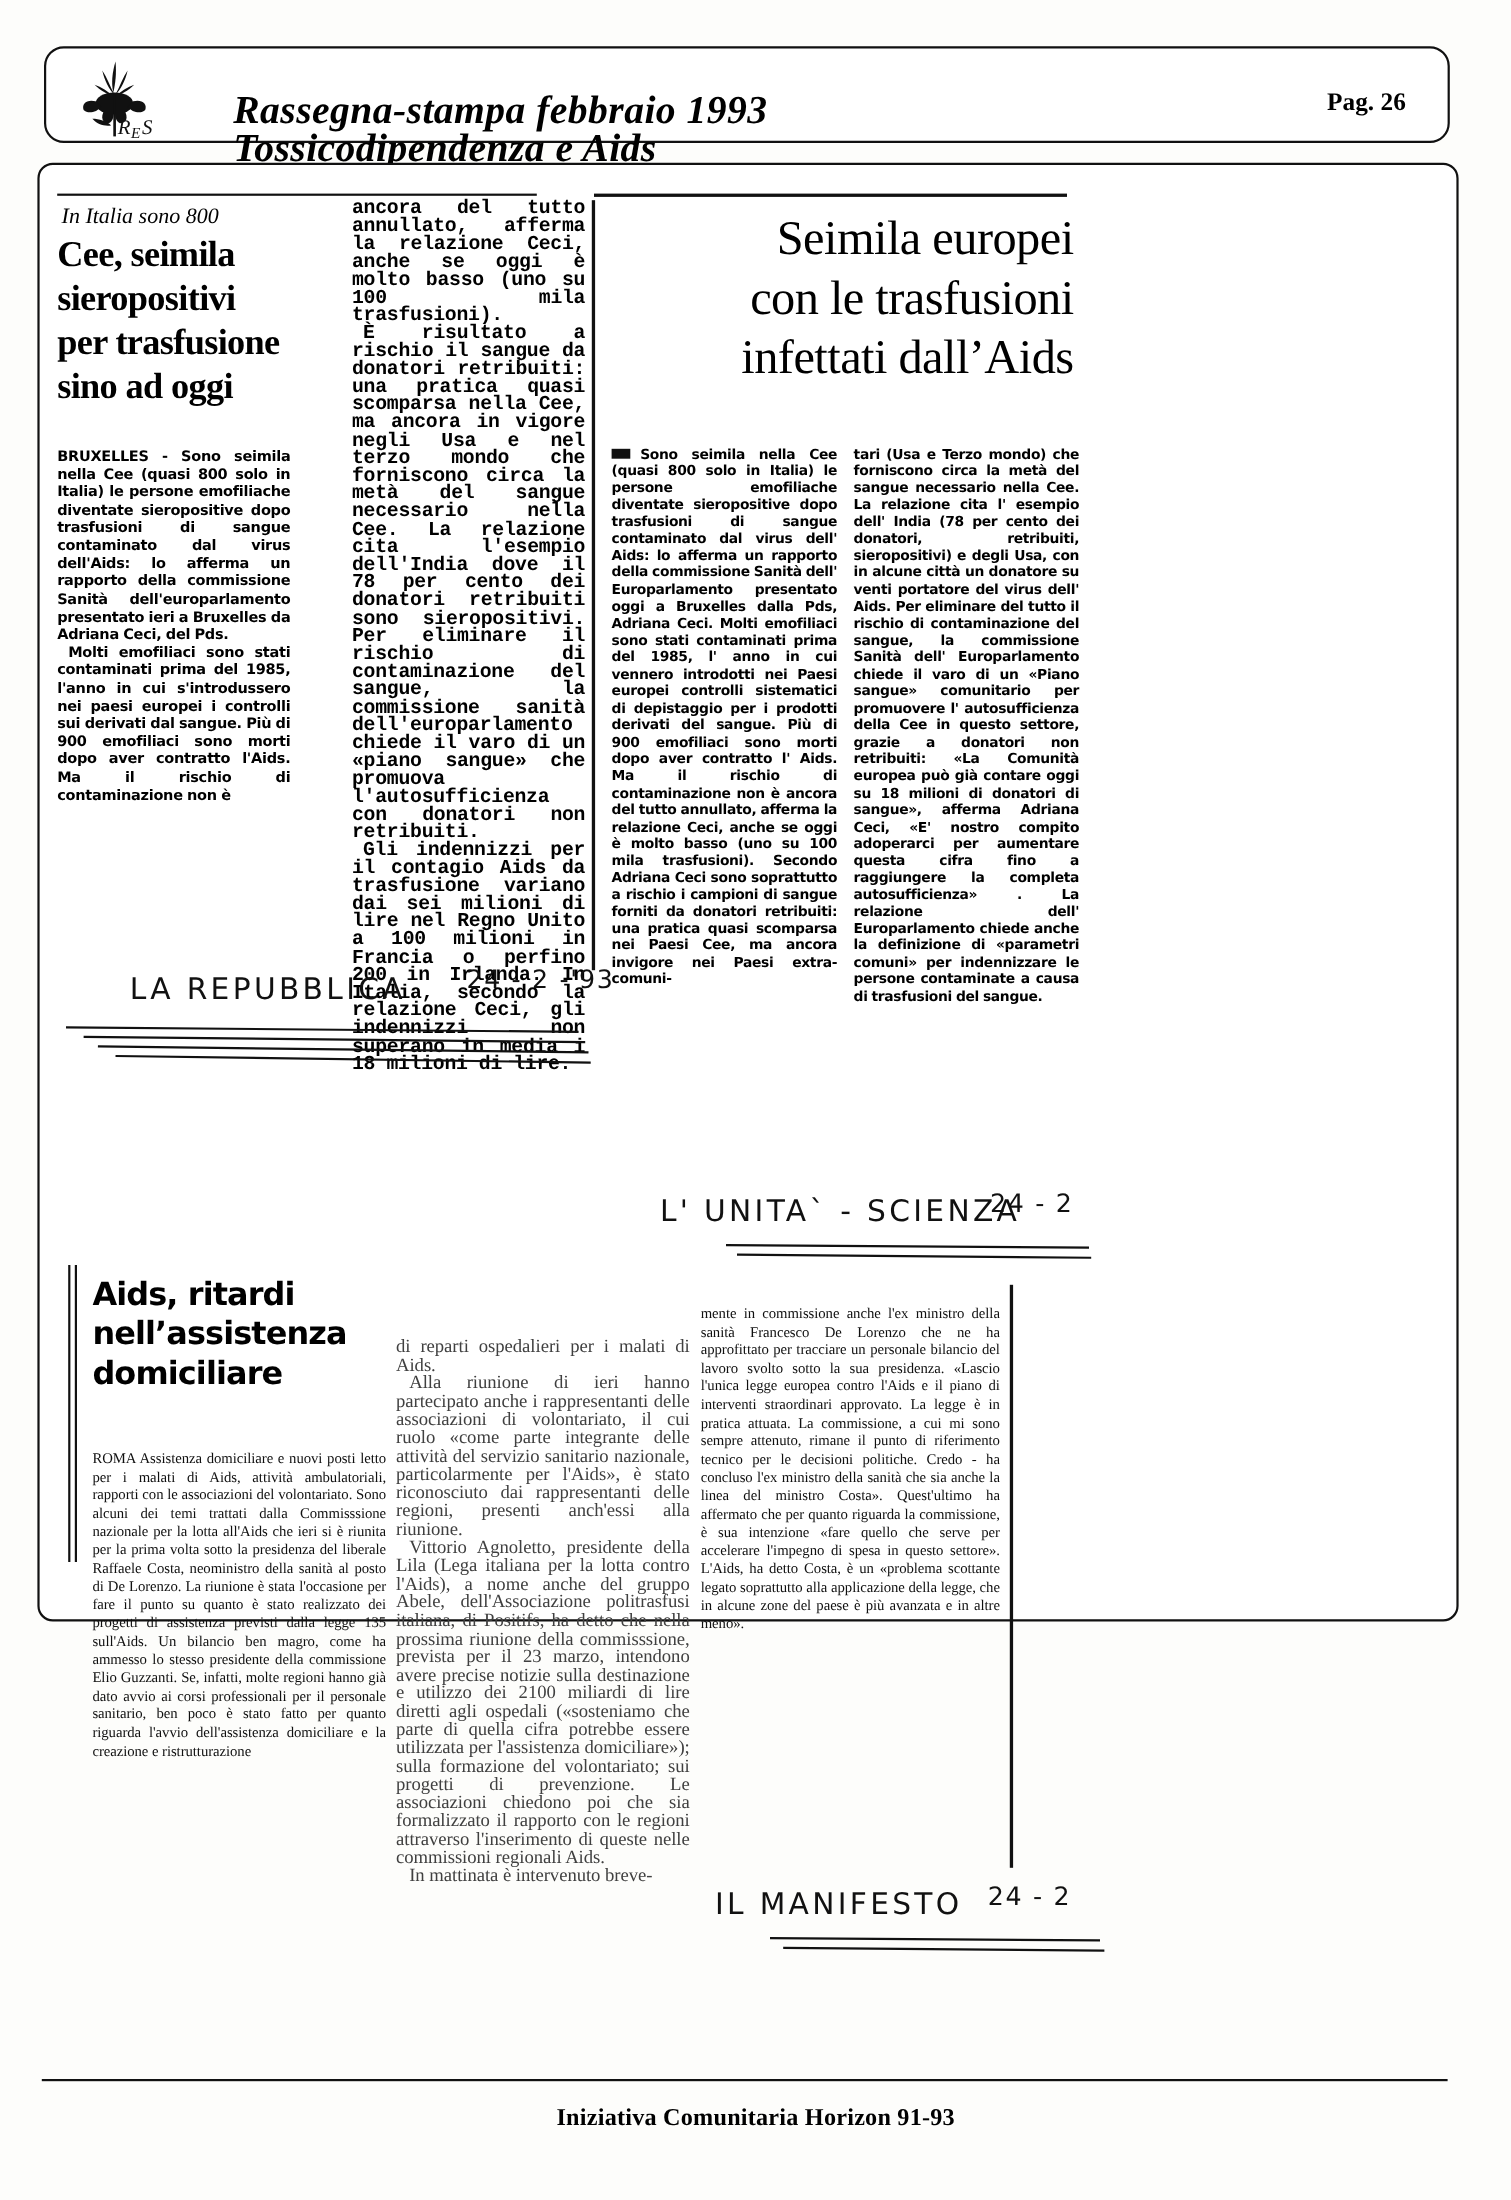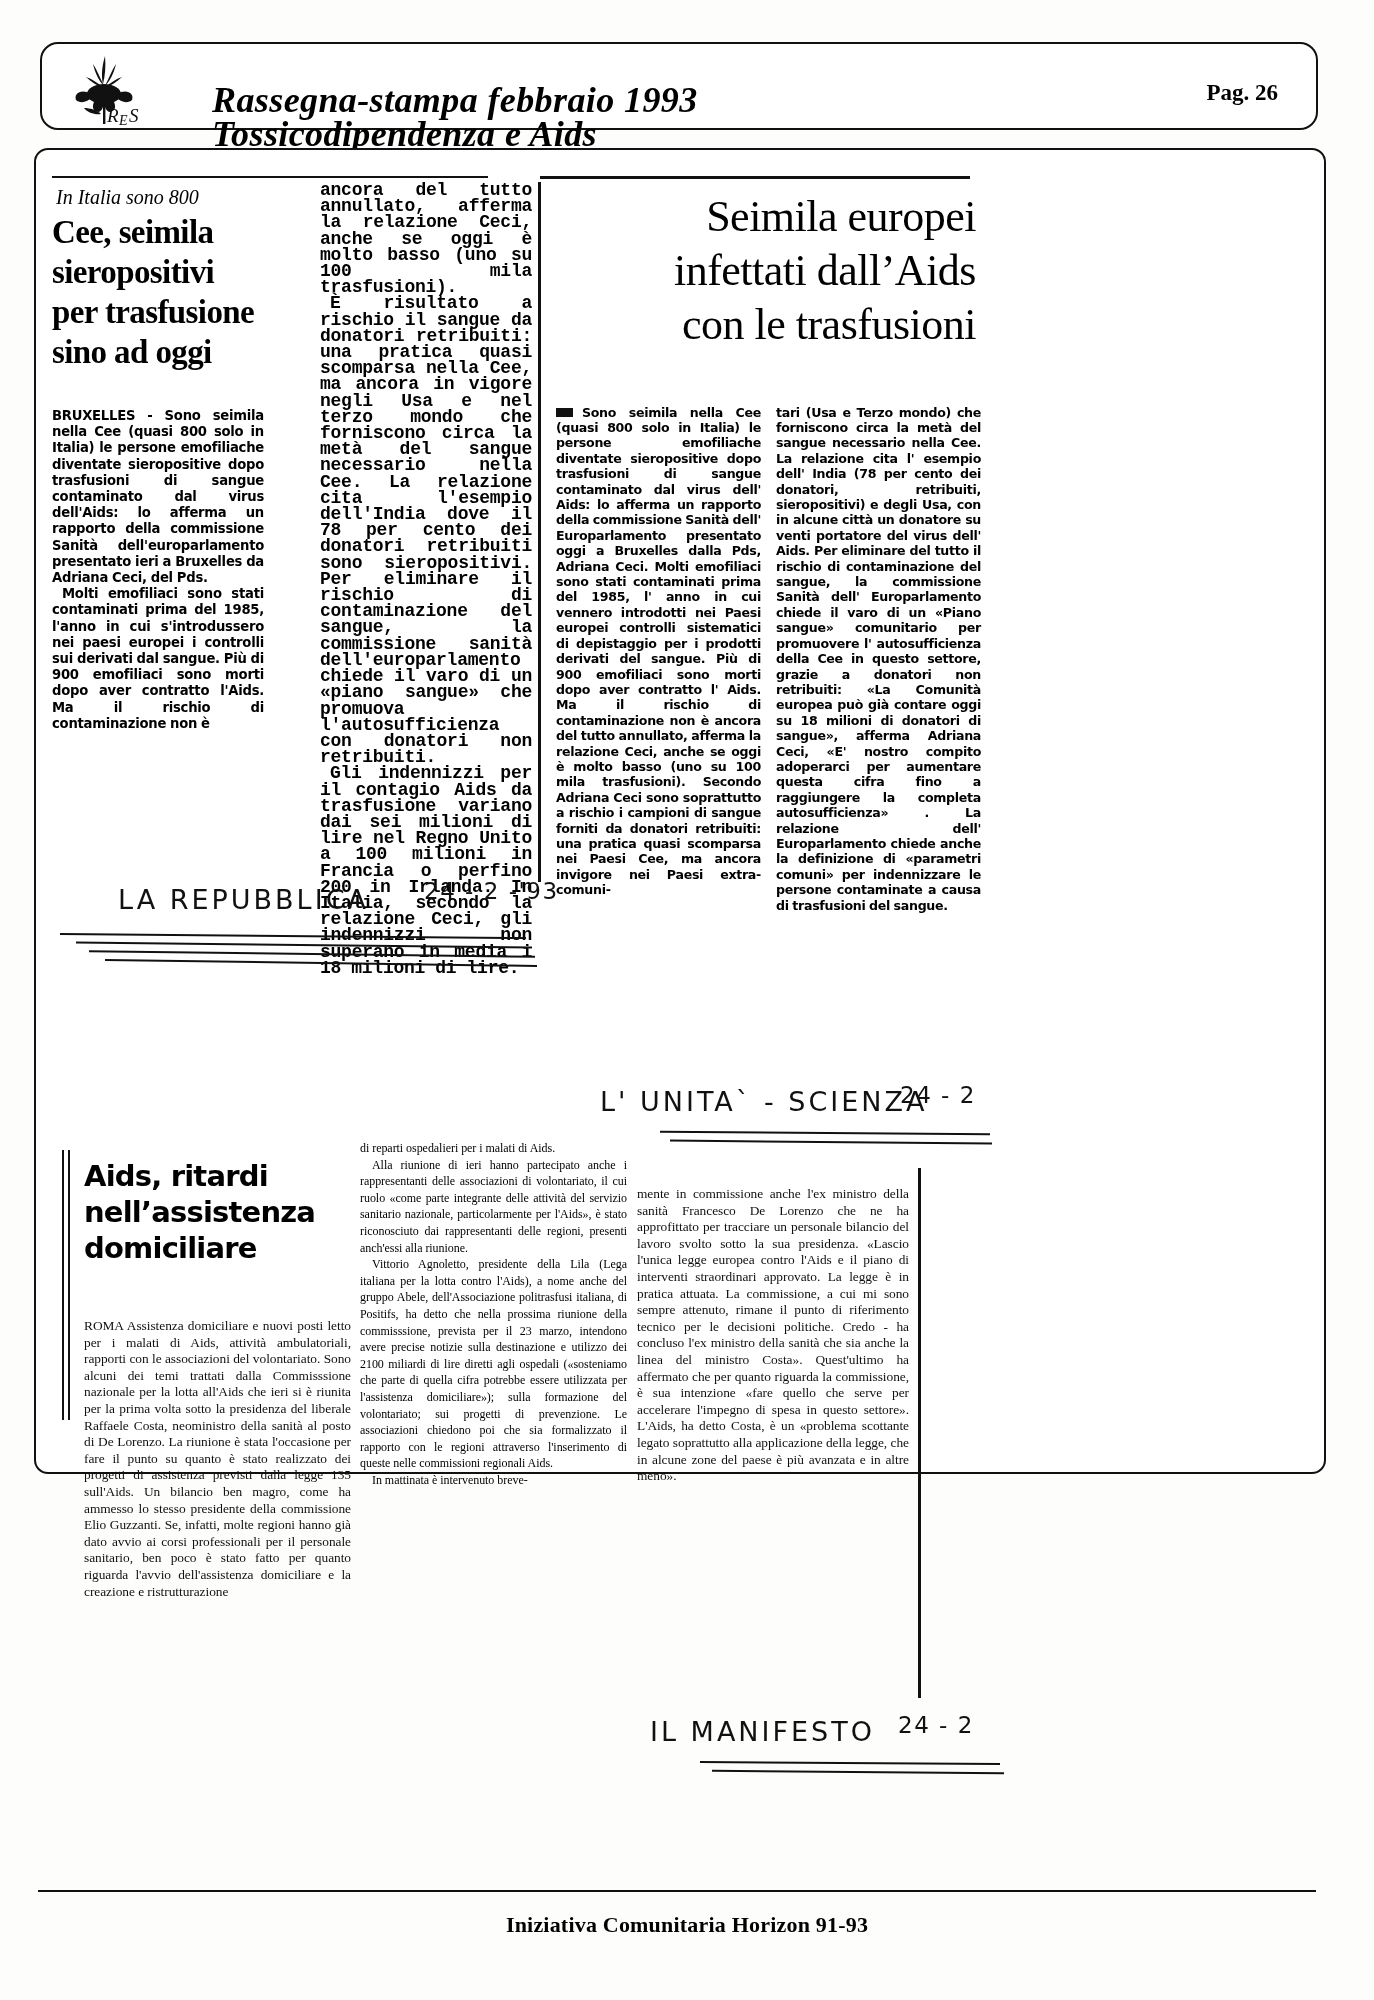--- a/index.html
+++ b/index.html
@@ -103,24 +103,24 @@
     font-size:29px;line-height:36px;letter-spacing:-.8px;
   }
   .a3-head span{display:block;}
   .a3-c1{
     left:84px;top:1318px;width:267px;
     font-family:"Liberation Serif",serif;
     font-size:13.4px;line-height:16.6px;letter-spacing:-.05px;
     color:#101010;
   }
   .a3-c2{
-    left:360px;top:1140px;width:267px;
+    left:360px;top:1216px;width:267px;
     font-family:"Liberation Serif",serif;
-    font-size:12px;line-height:16.6px;letter-spacing:-.05px;
-    color:#000000;
+    font-size:17px;line-height:16.6px;letter-spacing:-.05px;
+    color:#404040;
   }
   .a3-c3{
     left:637px;top:1186px;width:272px;
     font-family:"Liberation Serif",serif;
     font-size:13.4px;line-height:16.6px;letter-spacing:-.05px;
     color:#101010;
   }
   .a3-c1 p,.a3-c2 p,.a3-c3 p{margin:0;text-indent:0;}
   .a3-c1 p+p,.a3-c2 p+p,.a3-c3 p+p{text-indent:12px;}
 
@@ -218,22 +218,22 @@
       <i style="left:29px; top:18px; width:446px; transform:rotate(0.7deg);"></i>
       <i style="left:45px; top:27px; width:432px; transform:rotate(0.8deg);"></i>
     </div>
   </div>
 
   <div class="rule-v" style="left:538px;top:182px;width:3px;height:700px;"></div>
   <div class="rule-h" style="left:540px;top:176px;width:430px;height:3px;"></div>
 
   <div class="a2-head">
     <span>Seimila europei</span>
+    <span>con le trasfusioni</span>
     <span>infettati dall’Aids</span>
-    <span>con le trasfusioni</span>
   </div>
 
   <div class="col a2-c1">
     <p><span class="sq"></span><span>Sono seimila nella Cee (quasi 800 solo in Italia) le persone emofiliache diventate sieropositive dopo trasfusioni di sangue contaminato dal virus dell' Aids: lo afferma un rapporto della commissione Sanità dell' Europarlamento presentato oggi a Bruxelles dalla Pds, Adriana Ceci. Molti emofiliaci sono stati contaminati prima del 1985, l' anno in cui vennero introdotti nei Paesi europei controlli sistematici di depistaggio per i prodotti derivati del sangue. Più di 900 emofiliaci sono morti dopo aver contratto l' Aids. Ma il rischio di contaminazione non è ancora del tutto annullato, afferma la relazione Ceci, anche se oggi è molto basso (uno su 100 mila trasfusioni). Secondo Adriana Ceci sono soprattutto a rischio i campioni di sangue forniti da donatori retribuiti: una pratica quasi scomparsa nei Paesi Cee, ma ancora invigore nei Paesi extra-comuni-</span></p>
   </div>
 
   <div class="col a2-c2">
     <p>tari (Usa e Terzo mondo) che forniscono circa la metà del sangue necessario nella Cee. La relazione cita l' esempio dell' India (78 per cento dei donatori, retribuiti, sieropositivi) e degli Usa, con in alcune città un donatore su venti portatore del virus dell' Aids. Per eliminare del tutto il rischio di contaminazione del sangue, la commissione Sanità dell' Europarlamento chiede il varo di un «Piano sangue» comunitario per promuovere l' autosufficienza della Cee in questo settore, grazie a donatori non retribuiti: «La Comunità europea può già contare oggi su 18 milioni di donatori di sangue», afferma Adriana Ceci, «E' nostro compito adoperarci per aumentare questa cifra fino a raggiungere la completa autosufficienza» . La relazione dell' Europarlamento chiede anche la definizione di «parametri comuni» per indennizzare le persone contaminate a causa di trasfusioni del sangue.</p>
   </div>
 

